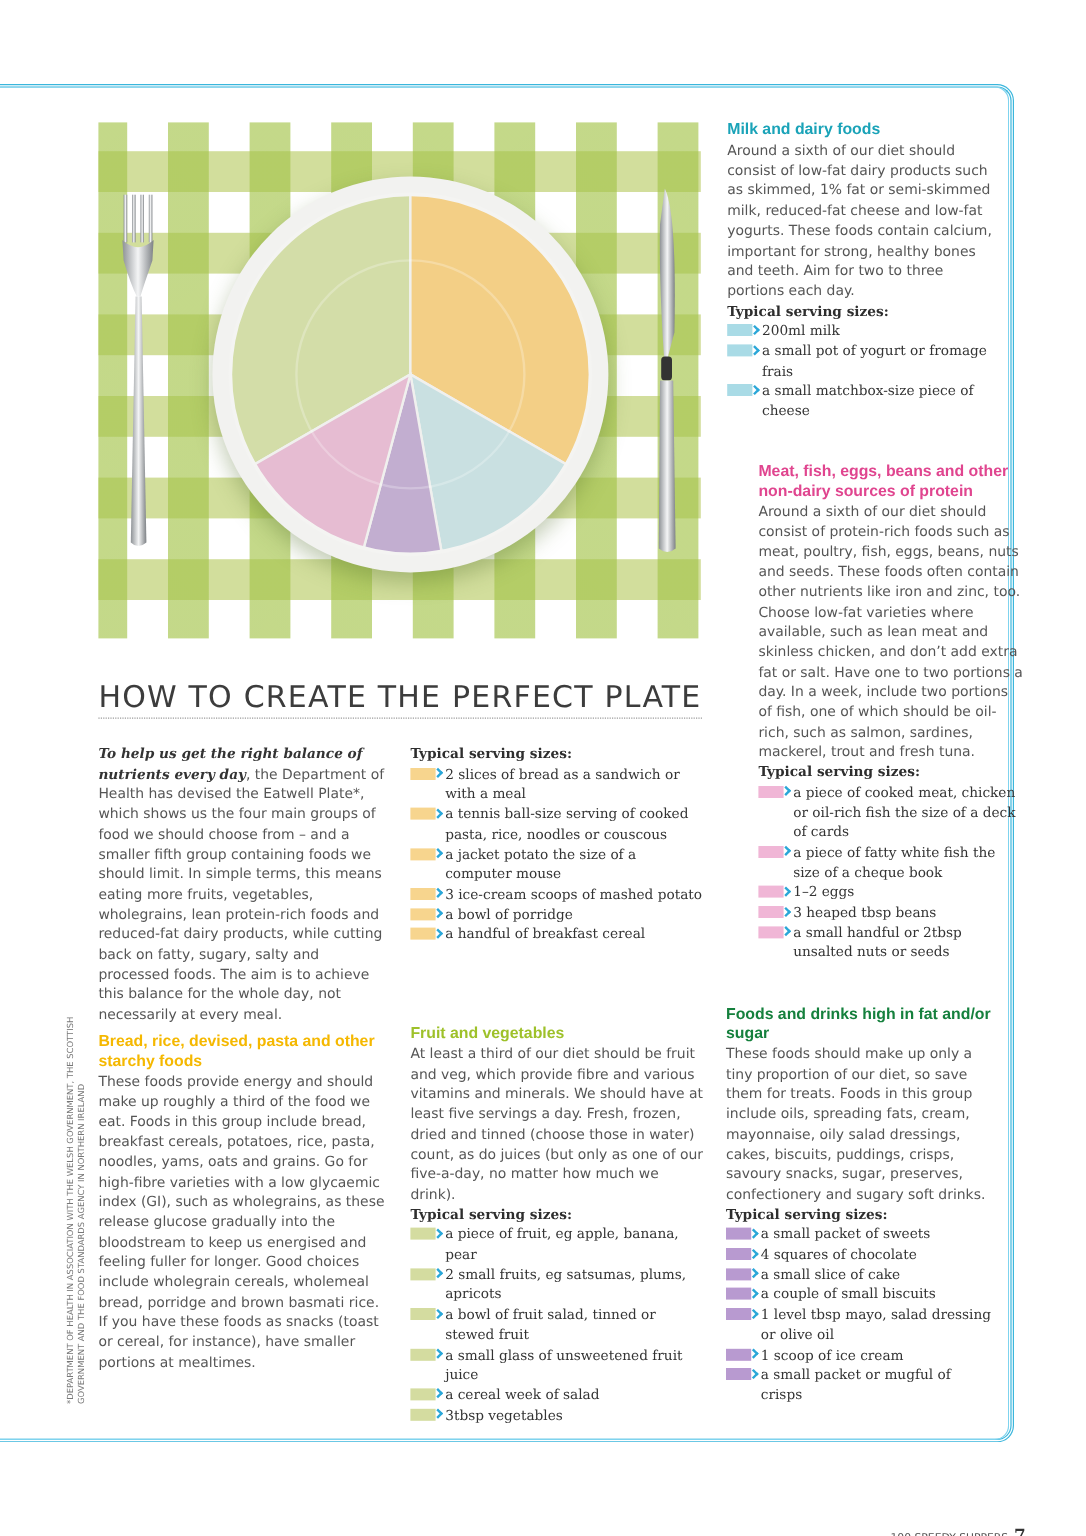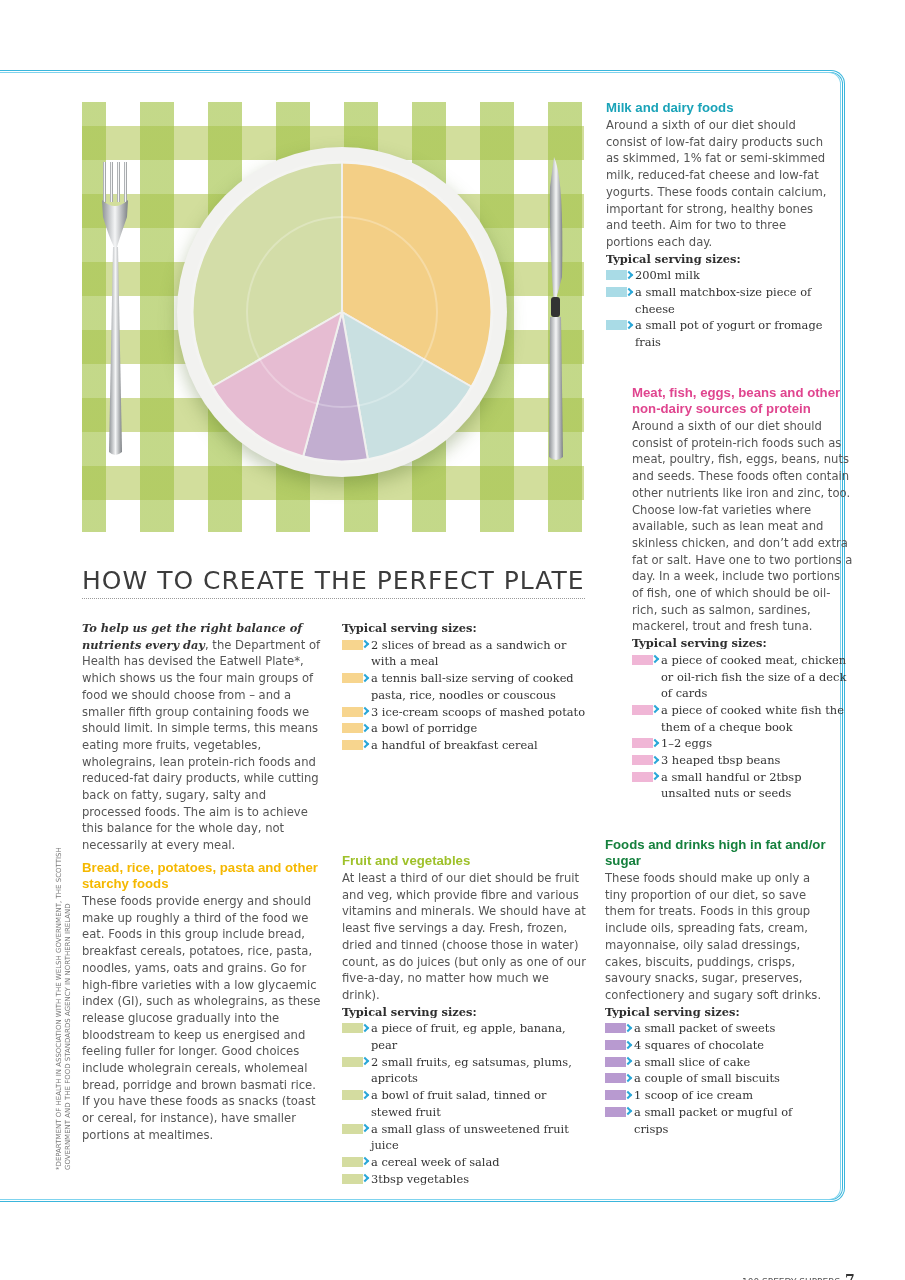--- a/index.html
+++ b/index.html
@@ -124,35 +124,39 @@
 </div>
 
 <h1 class="page-title">HOW TO CREATE THE PERFECT PLATE</h1>
 <div class="title-rule"></div>
 
 <div class="col intro">
   <p><span class="lead">To help us get the right balance of nutrients every day</span><span>, the Department of Health has devised the Eatwell Plate*, which shows us the four main groups of food we should choose from – and a smaller fifth group containing foods we should limit. In simple terms, this means eating more fruits, vegetables, wholegrains, lean protein-rich foods and reduced-fat dairy products, while cutting back on fatty, sugary, salty and processed foods. The aim is to achieve this balance for the whole day, not necessarily at every meal.</span></p>
 </div>
 
 <div class="col" style="left:82px; top:860px; width:245px;">
-  <h2 class="heading" style="color:#f5b800;">Bread, rice, potatoes, pasta and other starchy foods</h2>
+  <h2 class="heading" style="color:#f5b800;">Bread, rice, devised, pasta and other starchy foods</h2>
   <p>These foods provide energy and should make up roughly a third of the food we eat. Foods in this group include bread, breakfast cereals, potatoes, rice, pasta, noodles, yams, oats and grains. Go for high-fibre varieties with a low glycaemic index (GI), such as wholegrains, as these release glucose gradually into the bloodstream to keep us energised and feeling fuller for longer. Good choices include wholegrain cereals, wholemeal bread, porridge and brown basmati rice. If you have these foods as snacks (toast or cereal, for instance), have smaller portions at mealtimes.</p>
 </div>
 
 <div class="col" style="left:342px; top:620px; width:245px;">
   <div class="serving-title">Typical serving sizes:</div>
   <ul class="servings">
     <li><span class="marker">
           <span class="fill" style="background:#f7d58e"></span>
           <span class="chev"></span>
         </span><span>2 slices of bread as a sandwich or with a meal</span></li>
     <li><span class="marker">
           <span class="fill" style="background:#f7d58e"></span>
           <span class="chev"></span>
         </span><span>a tennis ball-size serving of cooked pasta, rice, noodles or couscous</span></li>
+    <li><span class="marker">
+          <span class="fill" style="background:#f7d58e"></span>
+          <span class="chev"></span>
+        </span><span>a jacket potato the size of a computer mouse</span></li>
     <li><span class="marker">
           <span class="fill" style="background:#f7d58e"></span>
           <span class="chev"></span>
         </span><span>3 ice-cream scoops of mashed potato</span></li>
     <li><span class="marker">
           <span class="fill" style="background:#f7d58e"></span>
           <span class="chev"></span>
         </span><span>a bowl of porridge</span></li>
     <li><span class="marker">
           <span class="fill" style="background:#f7d58e"></span>
@@ -198,41 +202,41 @@
   <p>Around a sixth of our diet should consist of low-fat dairy products such as skimmed, 1% fat or semi-skimmed milk, reduced-fat cheese and low-fat yogurts. These foods contain calcium, important for strong, healthy bones and teeth. Aim for two to three portions each day.</p>
   <div class="serving-title">Typical serving sizes:</div>
   <ul class="servings">
     <li><span class="marker">
           <span class="fill" style="background:#a9dbe6"></span>
           <span class="chev"></span>
         </span><span>200ml milk</span></li>
     <li><span class="marker">
           <span class="fill" style="background:#a9dbe6"></span>
           <span class="chev"></span>
+        </span><span>a small pot of yogurt or fromage frais</span></li>
+    <li><span class="marker">
+          <span class="fill" style="background:#a9dbe6"></span>
+          <span class="chev"></span>
         </span><span>a small matchbox-size piece of cheese</span></li>
-    <li><span class="marker">
-          <span class="fill" style="background:#a9dbe6"></span>
-          <span class="chev"></span>
-        </span><span>a small pot of yogurt or fromage frais</span></li>
   </ul>
 </div>
 
 <div class="col" style="left:606px; top:385px; width:222px;margin-left:26px;">
   <h2 class="heading" style="color:#e0458f;">Meat, fish, eggs, beans and other non-dairy sources of protein</h2>
   <p>Around a sixth of our diet should consist of protein-rich foods such as meat, poultry, fish, eggs, beans, nuts and seeds. These foods often contain other nutrients like iron and zinc, too. Choose low-fat varieties where available, such as lean meat and skinless chicken, and don’t add extra fat or salt. Have one to two portions a day. In a week, include two portions of fish, one of which should be oil-rich, such as salmon, sardines, mackerel, trout and fresh tuna.</p>
   <div class="serving-title">Typical serving sizes:</div>
   <ul class="servings">
     <li><span class="marker">
           <span class="fill" style="background:#f0b6d6"></span>
           <span class="chev"></span>
         </span><span>a piece of cooked meat, chicken or oil-rich fish the size of a deck of cards</span></li>
     <li><span class="marker">
           <span class="fill" style="background:#f0b6d6"></span>
           <span class="chev"></span>
-        </span><span>a piece of cooked white fish the them of a cheque book</span></li>
+        </span><span>a piece of fatty white fish the size of a cheque book</span></li>
     <li><span class="marker">
           <span class="fill" style="background:#f0b6d6"></span>
           <span class="chev"></span>
         </span><span>1–2 eggs</span></li>
     <li><span class="marker">
           <span class="fill" style="background:#f0b6d6"></span>
           <span class="chev"></span>
         </span><span>3 heaped tbsp beans</span></li>
     <li><span class="marker">
           <span class="fill" style="background:#f0b6d6"></span>
@@ -258,20 +262,24 @@
           <span class="fill" style="background:#b89ad0"></span>
           <span class="chev"></span>
         </span><span>a small slice of cake</span></li>
     <li><span class="marker">
           <span class="fill" style="background:#b89ad0"></span>
           <span class="chev"></span>
         </span><span>a couple of small biscuits</span></li>
     <li><span class="marker">
           <span class="fill" style="background:#b89ad0"></span>
           <span class="chev"></span>
+        </span><span>1 level tbsp mayo, salad dressing or olive oil</span></li>
+    <li><span class="marker">
+          <span class="fill" style="background:#b89ad0"></span>
+          <span class="chev"></span>
         </span><span>1 scoop of ice cream</span></li>
     <li><span class="marker">
           <span class="fill" style="background:#b89ad0"></span>
           <span class="chev"></span>
         </span><span>a small packet or mugful of crisps</span></li>
   </ul>
 </div>
 
 <div class="sidebar-note">
   <div>*DEPARTMENT OF HEALTH IN ASSOCIATION WITH THE WELSH GOVERNMENT, THE SCOTTISH</div>

